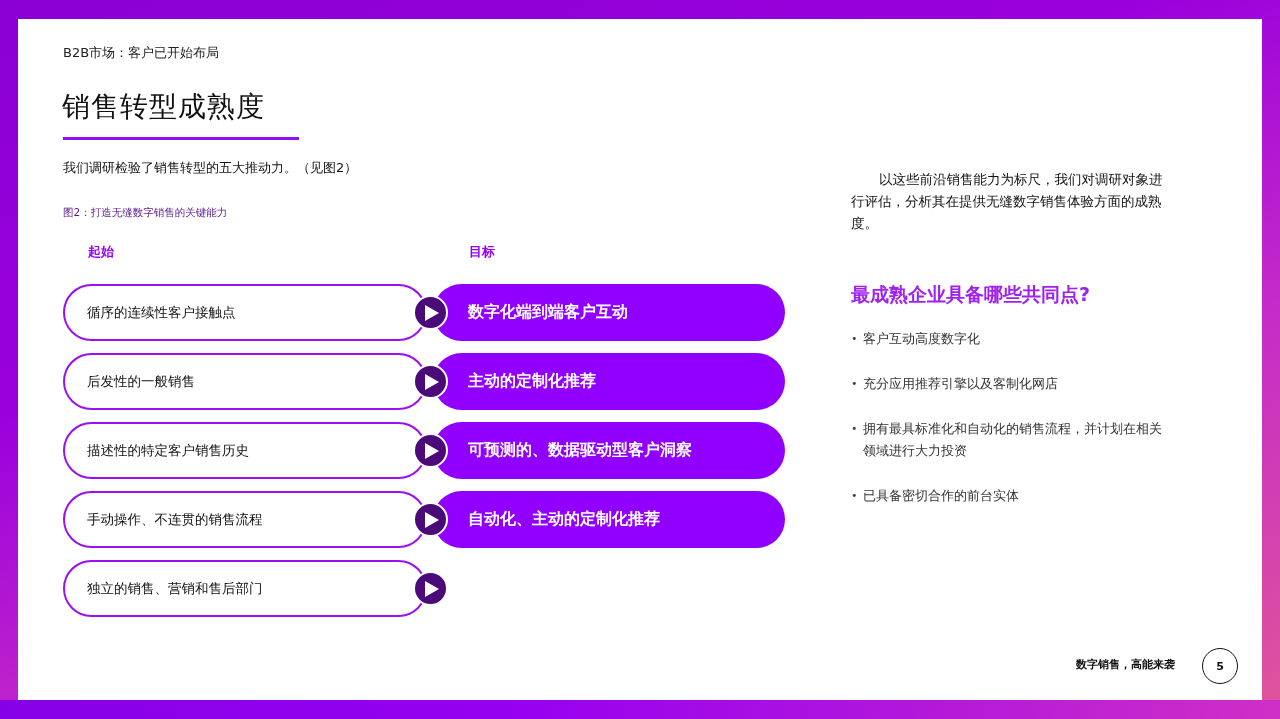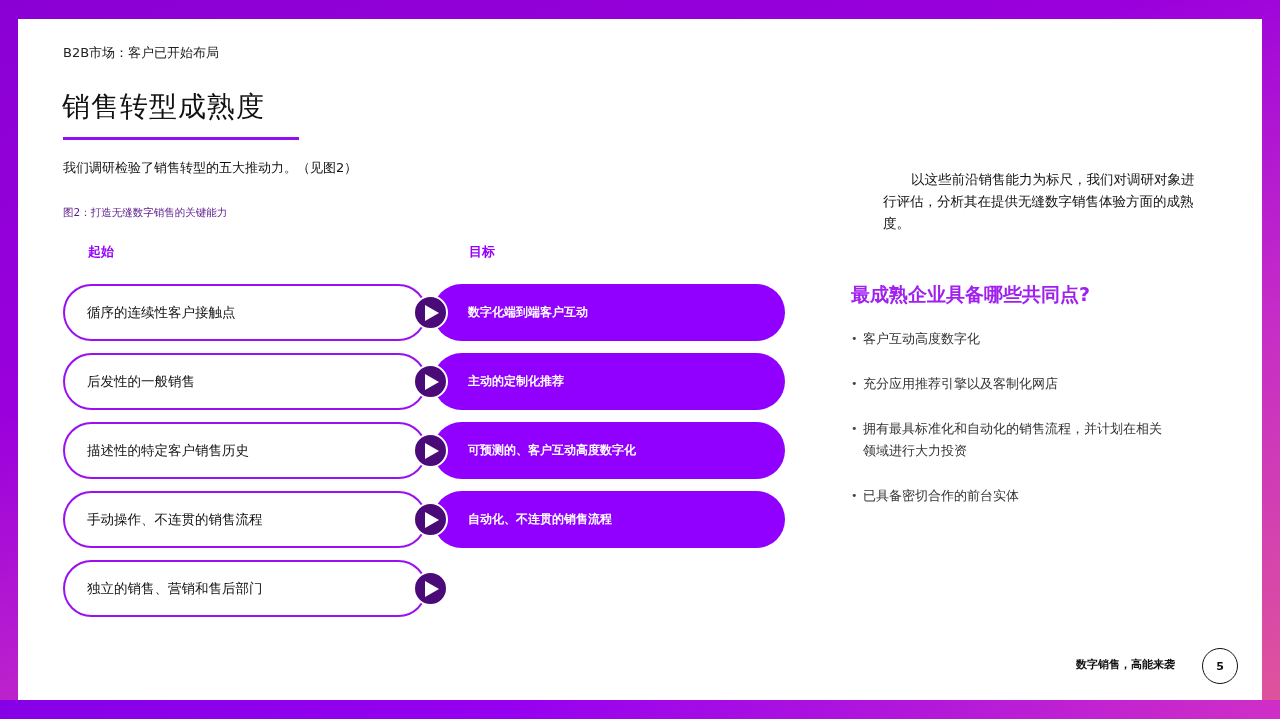--- a/index.html
+++ b/index.html
@@ -49,35 +49,34 @@
     .pill-start {
       position: absolute; left: 0; top: 0; width: 364px; height: 57px;
       border: 2px solid #9a10f0; border-radius: 29px; background: #fff;
       display: flex; align-items: center; padding-left: 22px;
       font-size: 13.5px; font-weight: normal; color: #111;
     }
     .pill-target {
       position: absolute; left: 370px; top: 0; width: 352px; height: 57px;
       background: #9100ff; border-radius: 29px;
       display: flex; align-items: center; padding-left: 35px;
-      font-size: 12px; font-weight: bold; color: #fff;
+      font-size: 16px; font-weight: bold; color: #fff;
     }
     .play {
       position: absolute; left: 350px; top: 11px; width: 35px; height: 35px;
       border-radius: 50%; background: #4a0a78; border: 2px solid #fff;
       display: flex; align-items: center; justify-content: center;
       z-index: 3;
     }
     .play svg { display: block; margin-left: 3px; }
 
     .right-para {
       position: absolute; left: 851px; top: 168px; width: 320px;
       font-size: 13.5px; line-height: 22px; color: #111;
       text-indent: 28px;
-      margin-left: 32px;
     }
     .right-heading {
       position: absolute; left: 851px; top: 282px;
       font-size: 19px; font-weight: bold; color: #a020f0;
     }
     .bullets { position: absolute; left: 851px; top: 328px; width: 320px; list-style: none; }
     .bullets li {
       position: relative; padding-left: 12px;
       font-size: 13px; line-height: 22px; color: #333;
     }
@@ -124,30 +123,30 @@
   <div class="row" style="top:88px">
     <div class="pill-target">主动的定制化推荐</div>
     <div class="pill-start">后发性的一般销售</div>
     <div class="play">
       <svg width="14" height="16" viewBox="0 0 14 16">
           <polygon points="0,0 14,8 0,16" fill="#fff"></polygon>
         </svg>
     </div>
   </div>
   <div class="row" style="top:157px">
-    <div class="pill-target">可预测的、客户互动高度数字化</div>
+    <div class="pill-target">可预测的、数据驱动型客户洞察</div>
     <div class="pill-start">描述性的特定客户销售历史</div>
     <div class="play">
       <svg width="14" height="16" viewBox="0 0 14 16">
           <polygon points="0,0 14,8 0,16" fill="#fff"></polygon>
         </svg>
     </div>
   </div>
   <div class="row" style="top:226px">
-    <div class="pill-target">自动化、不连贯的销售流程</div>
+    <div class="pill-target">自动化、主动的定制化推荐</div>
     <div class="pill-start">手动操作、不连贯的销售流程</div>
     <div class="play">
       <svg width="14" height="16" viewBox="0 0 14 16">
           <polygon points="0,0 14,8 0,16" fill="#fff"></polygon>
         </svg>
     </div>
   </div>
   <div class="row" style="top:295px">
     <div class="pill-start">独立的销售、营销和售后部门</div>
     <div class="play">

